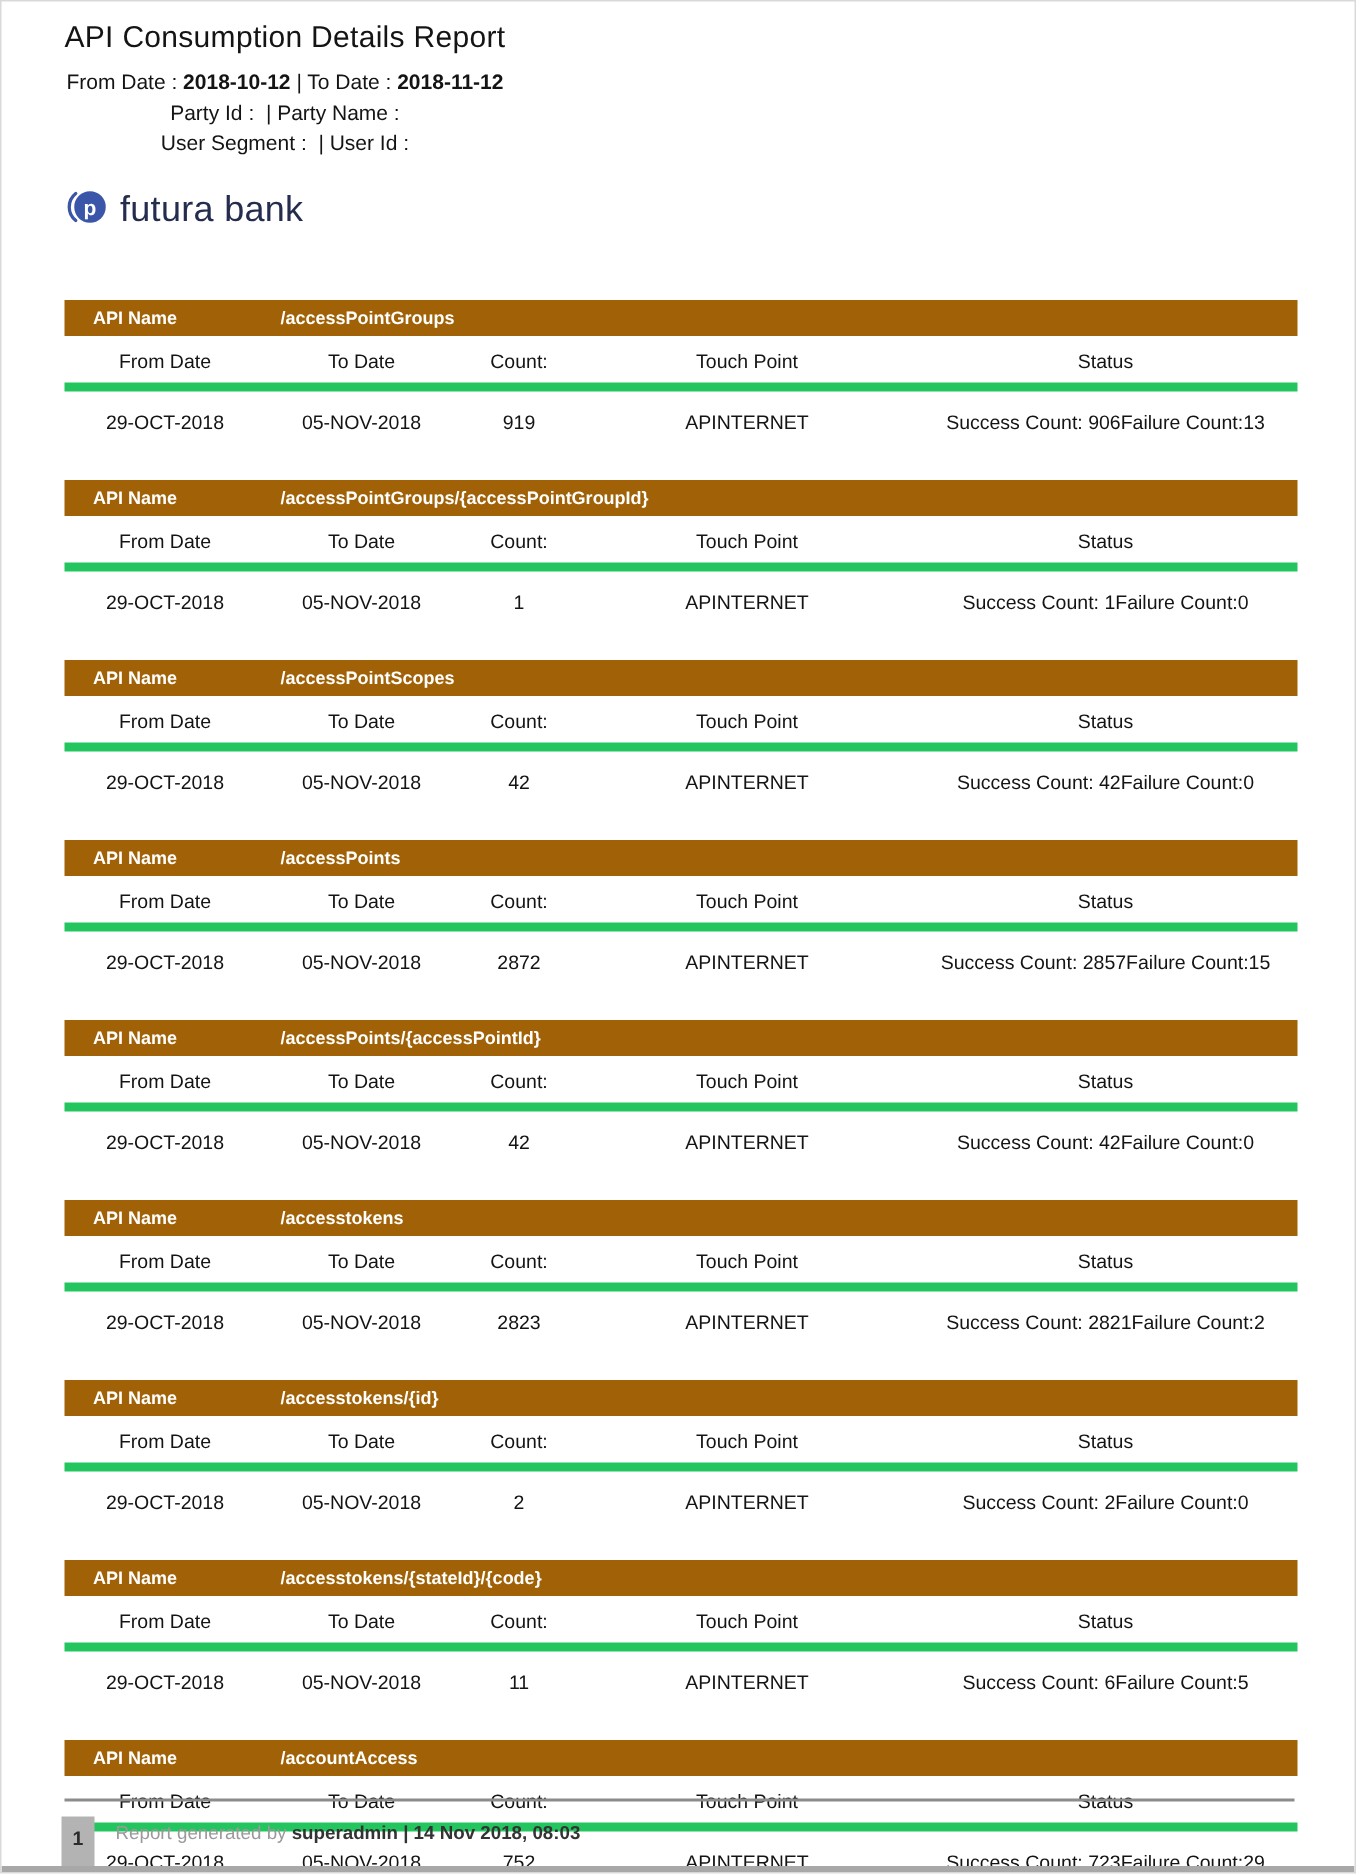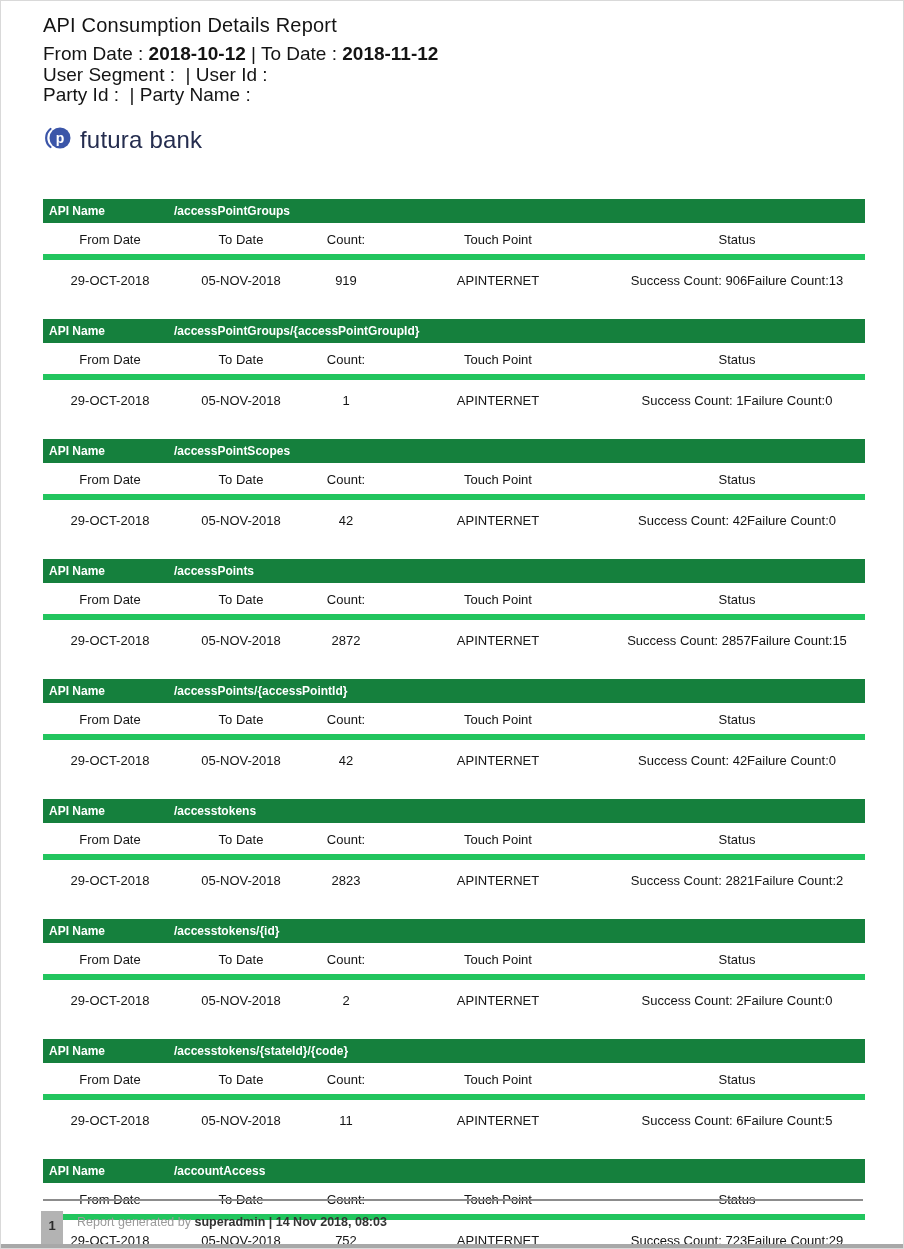--- a/index.html
+++ b/index.html
@@ -15,36 +15,36 @@
   }
   .content { padding: 13px 38px 0 42px; }
 
   
   .report-header { display: flex; justify-content: space-between; align-items: flex-start; flex-direction: column; }
   .page-title {
     font-size: 20px; font-weight: 400; color: #141414;
     margin: 0 0 7px 0; letter-spacing: 0.2px;
   }
   .meta p {
-    margin: 0; font-size: 19px; line-height: 20.5px;
-    color: #141414; white-space: pre-wrap;
+    margin: 0; font-size: 14px; line-height: 20.5px;
+    color: #141414; white-space: pre-wrap; text-align: center;
   }
   .meta .b { font-weight: 700; }
 
   .logo { display: flex; align-items: center; margin-top: 16px; margin-right: 0; }
   .logo-text { font-size: 24px; color: #252d4f; margin-left: 5px; letter-spacing: 0.2px; }
 
   
   .tables { margin-top: 41px; }
   .section { margin-bottom: 31px; }
   .bar {
     height: 24px; line-height: 24px;
-    background: #15803d; color: #ffffff;
+    background: #a16207; color: #ffffff;
     font-size: 12px; font-weight: 700;
-    padding-left: 6px;
+    padding-left: 19px;
   }
   .bar .lbl { display: inline-block; width: 125px; }
   .cols {
     display: flex;
     padding: 9px 0 7px 0;
     border-bottom: 6px solid #22c55e;
     font-size: 13px; color: #141414;
   }
   .trow { display: flex; padding-top: 13px; font-size: 13px; color: #141414; }
   .w1 { width: 134px; text-align: center; }
@@ -79,22 +79,22 @@
 </head>
 <body>
 
 <div class="content">
 
   <div class="report-header">
     <div>
       <h1 class="page-title">API Consumption Details Report</h1>
       <div class="meta">
         <p><span>From Date : </span><span class="b">2018-10-12</span><span> | To Date : </span><span class="b">2018-11-12</span></p>
+        <p>Party Id :  | Party Name :</p>
         <p>User Segment :  | User Id :</p>
-        <p>Party Id :  | Party Name :</p>
       </div>
     </div>
     <div class="logo">
       <span>
         <svg width="32" height="32" viewBox="0 0 32 32" aria-hidden="true">
           <path d="M7.5 7 a 11.5 11.5 0 0 0 0 18" fill="none" stroke="#3b55a8" stroke-width="2.2" stroke-linecap="round"></path>
           <circle cx="17" cy="16" r="10.5" fill="#3b55a8"></circle>
           <text x="17" y="21" font-size="14" font-weight="bold" fill="#ffffff" text-anchor="middle" font-family="Liberation Sans, sans-serif">p</text>
         </svg>
       </span>

